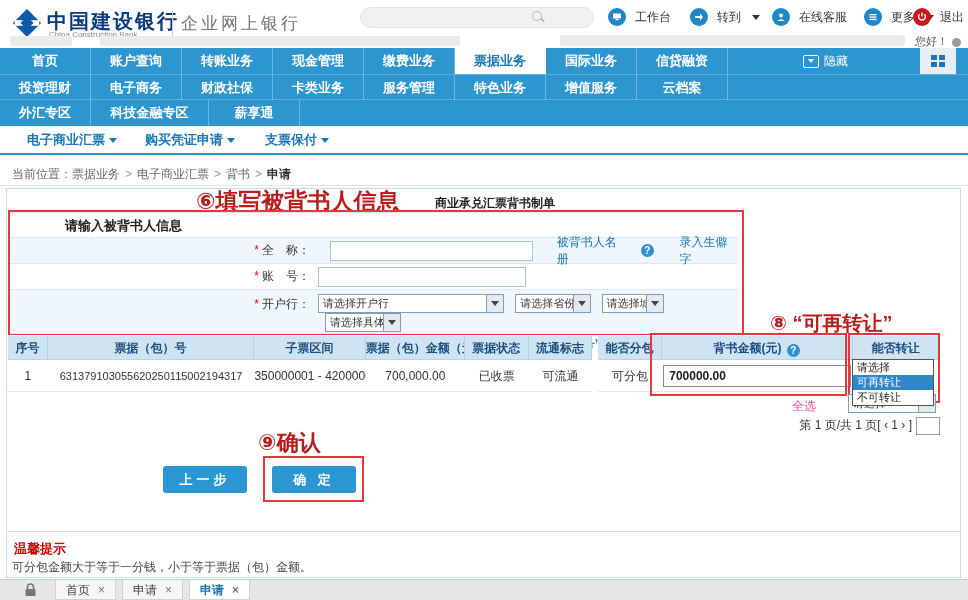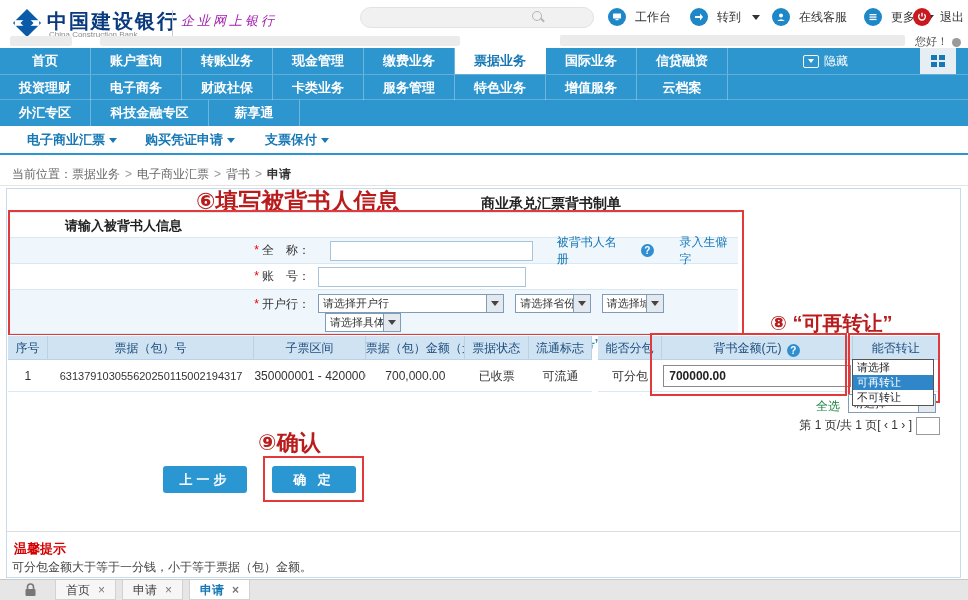--- a/index.html
+++ b/index.html
@@ -6,21 +6,21 @@
   .root{position:relative;width:968px;height:600px;background:#fff;overflow:hidden;
         font-family:"Liberation Sans","DejaVu Sans",sans-serif;font-size:12px;color:#333;}
   .abs{position:absolute;}
 
   
   .tophdr{left:0;top:0;width:968px;height:48px;background:#fff;}
   .logo-mark{left:12px;top:8px;width:30px;height:30px;}
   .bank-cn{left:47px;top:8px;font-size:20px;font-weight:bold;color:#0a3a7e;letter-spacing:2px;}
   .bank-en{left:49px;top:30px;font-size:8px;color:#8a8a8a;}
   .hdr-div{left:172px;top:10px;width:1px;height:26px;background:#ccc;}
-  .portal{left:181px;top:12px;font-size:13px;color:#a21caf;letter-spacing:3px;font-style:italic;}
+  .portal{left:181px;top:12px;font-size:17px;color:#737373;letter-spacing:3px;}
   .searchbox{left:360px;top:7px;width:196px;height:19px;background:#f1f1f1;border:1px solid #e2e2e2;
              border-radius:11px;outline:none;padding:0 26px 0 10px;font-size:11px;color:#666;}
   .mag{left:532px;top:11px;width:12px;height:12px;}
   .mag .lens{position:absolute;left:0;top:0;width:8px;height:8px;border:1.5px solid #b5b5b5;border-radius:50%;}
   .mag .stem{position:absolute;left:8px;top:8px;width:5px;height:1.5px;background:#b5b5b5;transform:rotate(45deg);}
   .hbtn{display:flex;align-items:center;gap:9px;cursor:pointer;font-size:12px;color:#333;}
   .cic{width:18px;height:18px;border-radius:50%;background:#1e87c8;display:flex;align-items:center;justify-content:center;flex:none;}
   .cic.red{background:#c8191e;}
   .carD{width:0;height:0;border-left:4px solid transparent;border-right:4px solid transparent;border-top:5px solid #333;margin-left:2px;}
   .redact{background:#ebebeb;border-radius:2px;}
@@ -47,21 +47,21 @@
 
   
   .crumbbar{left:0;top:160px;width:968px;height:26px;background:#fff;border-bottom:1px solid #e4e4e4;box-sizing:border-box;}
   .crumb{position:absolute;left:12px;top:6px;color:#666;font-size:12px;}
   .crumb b{color:#333;}
   .csep{color:#999;margin:0 5px;}
 
   
   .panel{left:6px;top:188px;width:955px;height:390px;background:#fff;border:1px solid #c5dcee;box-sizing:border-box;}
 
-  .pagetitle{left:481px;top:195px;font-size:14px;font-weight:bold;color:#222;}
+  .pagetitle{left:435px;top:195px;font-size:12px;font-weight:bold;color:#222;}
   .anno{color:#b91c1c;font-weight:bold;white-space:nowrap;}
   .redbox{border:2px solid #e23a3a;box-sizing:border-box;pointer-events:none;}
 
   
   .formwrap{left:10px;top:212px;width:728px;background:#fff;border-top:1px solid #d8e8f4;}
   .frow{display:flex;align-items:center;border-bottom:1px solid #d8e8f4;box-sizing:border-box;}
   .frow.alt{background:#eff6fc;}
   .ftitle{height:25px;line-height:25px;font-size:13px;font-weight:bold;color:#222;padding-left:55px;}
   .flabel{width:300px;text-align:right;padding-right:8px;flex:none;font-size:12px;color:#333;}
   .req{color:#e00;margin-right:3px;}
@@ -74,32 +74,32 @@
   .sel .txt{padding:0 4px;font-size:11px;color:#333;flex:1;white-space:nowrap;overflow:hidden;}
   .sel .arr{width:16px;height:17px;background:#e3e9ef;border-left:1px solid #7f9db9;position:relative;flex:none;}
   .sel .arr::after{content:"";position:absolute;left:4px;top:6px;width:0;height:0;
         border-left:4px solid transparent;border-right:4px solid transparent;border-top:5px solid #444;}
   .hintline{font-size:12px;color:#666;}
   .hintkey{color:#1778b5;font-weight:bold;}
 
   
   .btable{left:8px;top:336px;width:932px;}
   .trow{display:flex;}
-  .th{background:#cfe3f3;color:#1c4c7c;font-weight:normal;font-size:12px;height:24px;line-height:24px;text-align:center;
+  .th{background:#cfe3f3;color:#1c4c7c;font-weight:bold;font-size:12px;height:24px;line-height:24px;text-align:center;
       border-right:1px solid #b9d2e8;border-bottom:1px solid #b9d2e8;box-sizing:border-box;white-space:nowrap;overflow:hidden;}
   .td{background:#fff;font-size:12px;height:32px;line-height:32px;text-align:center;border-bottom:1px solid #dce9f4;
       box-sizing:border-box;white-space:nowrap;overflow:hidden;}
   .c0{width:40px;} .c1{width:208px;} .c2{width:112px;} .c3{width:100px;} .c4{width:64px;}
   .c5{width:64px;} .c6{width:64px;margin-left:6px;} .c7{width:192px;} .c8{width:88px;}
   .billno{font-size:11px;color:#333;letter-spacing:0;}
   .amtin{width:176px;height:20px;border:1px solid #8a8a8a;font-size:12px;font-weight:bold;color:#222;padding:0 5px;outline:none;margin-top:5px;}
   .ddlist{left:852px;top:359px;width:80px;background:#fff;border:1px solid #555;z-index:5;}
   .ddopt{height:15px;line-height:15px;font-size:11px;padding-left:4px;text-align:left;cursor:pointer;color:#222;}
   .ddopt.selopt{background:#2f86c9;color:#fff;}
-  .selall{left:816px;top:398px;font-size:12px;color:#15803d;}
+  .selall{left:792px;top:398px;font-size:12px;color:#ec4899;}
   .batchsel{left:848px;top:394px;width:88px;}
   .pager{left:604px;top:417px;width:336px;text-align:right;font-size:12px;color:#333;}
   .pgin{width:18px;height:14px;border:1px solid #999;outline:none;font-size:11px;margin-left:4px;vertical-align:middle;}
 
   
   .bluebtn{position:absolute;width:84px;height:27px;background:#2a96d2;color:#fff;font-size:13px;font-weight:bold;
            border:none;border-radius:3px;letter-spacing:4px;cursor:pointer;font-family:inherit;}
 
   
   .tipsep{left:7px;top:531px;width:953px;height:1px;background:#dcdcdc;}

